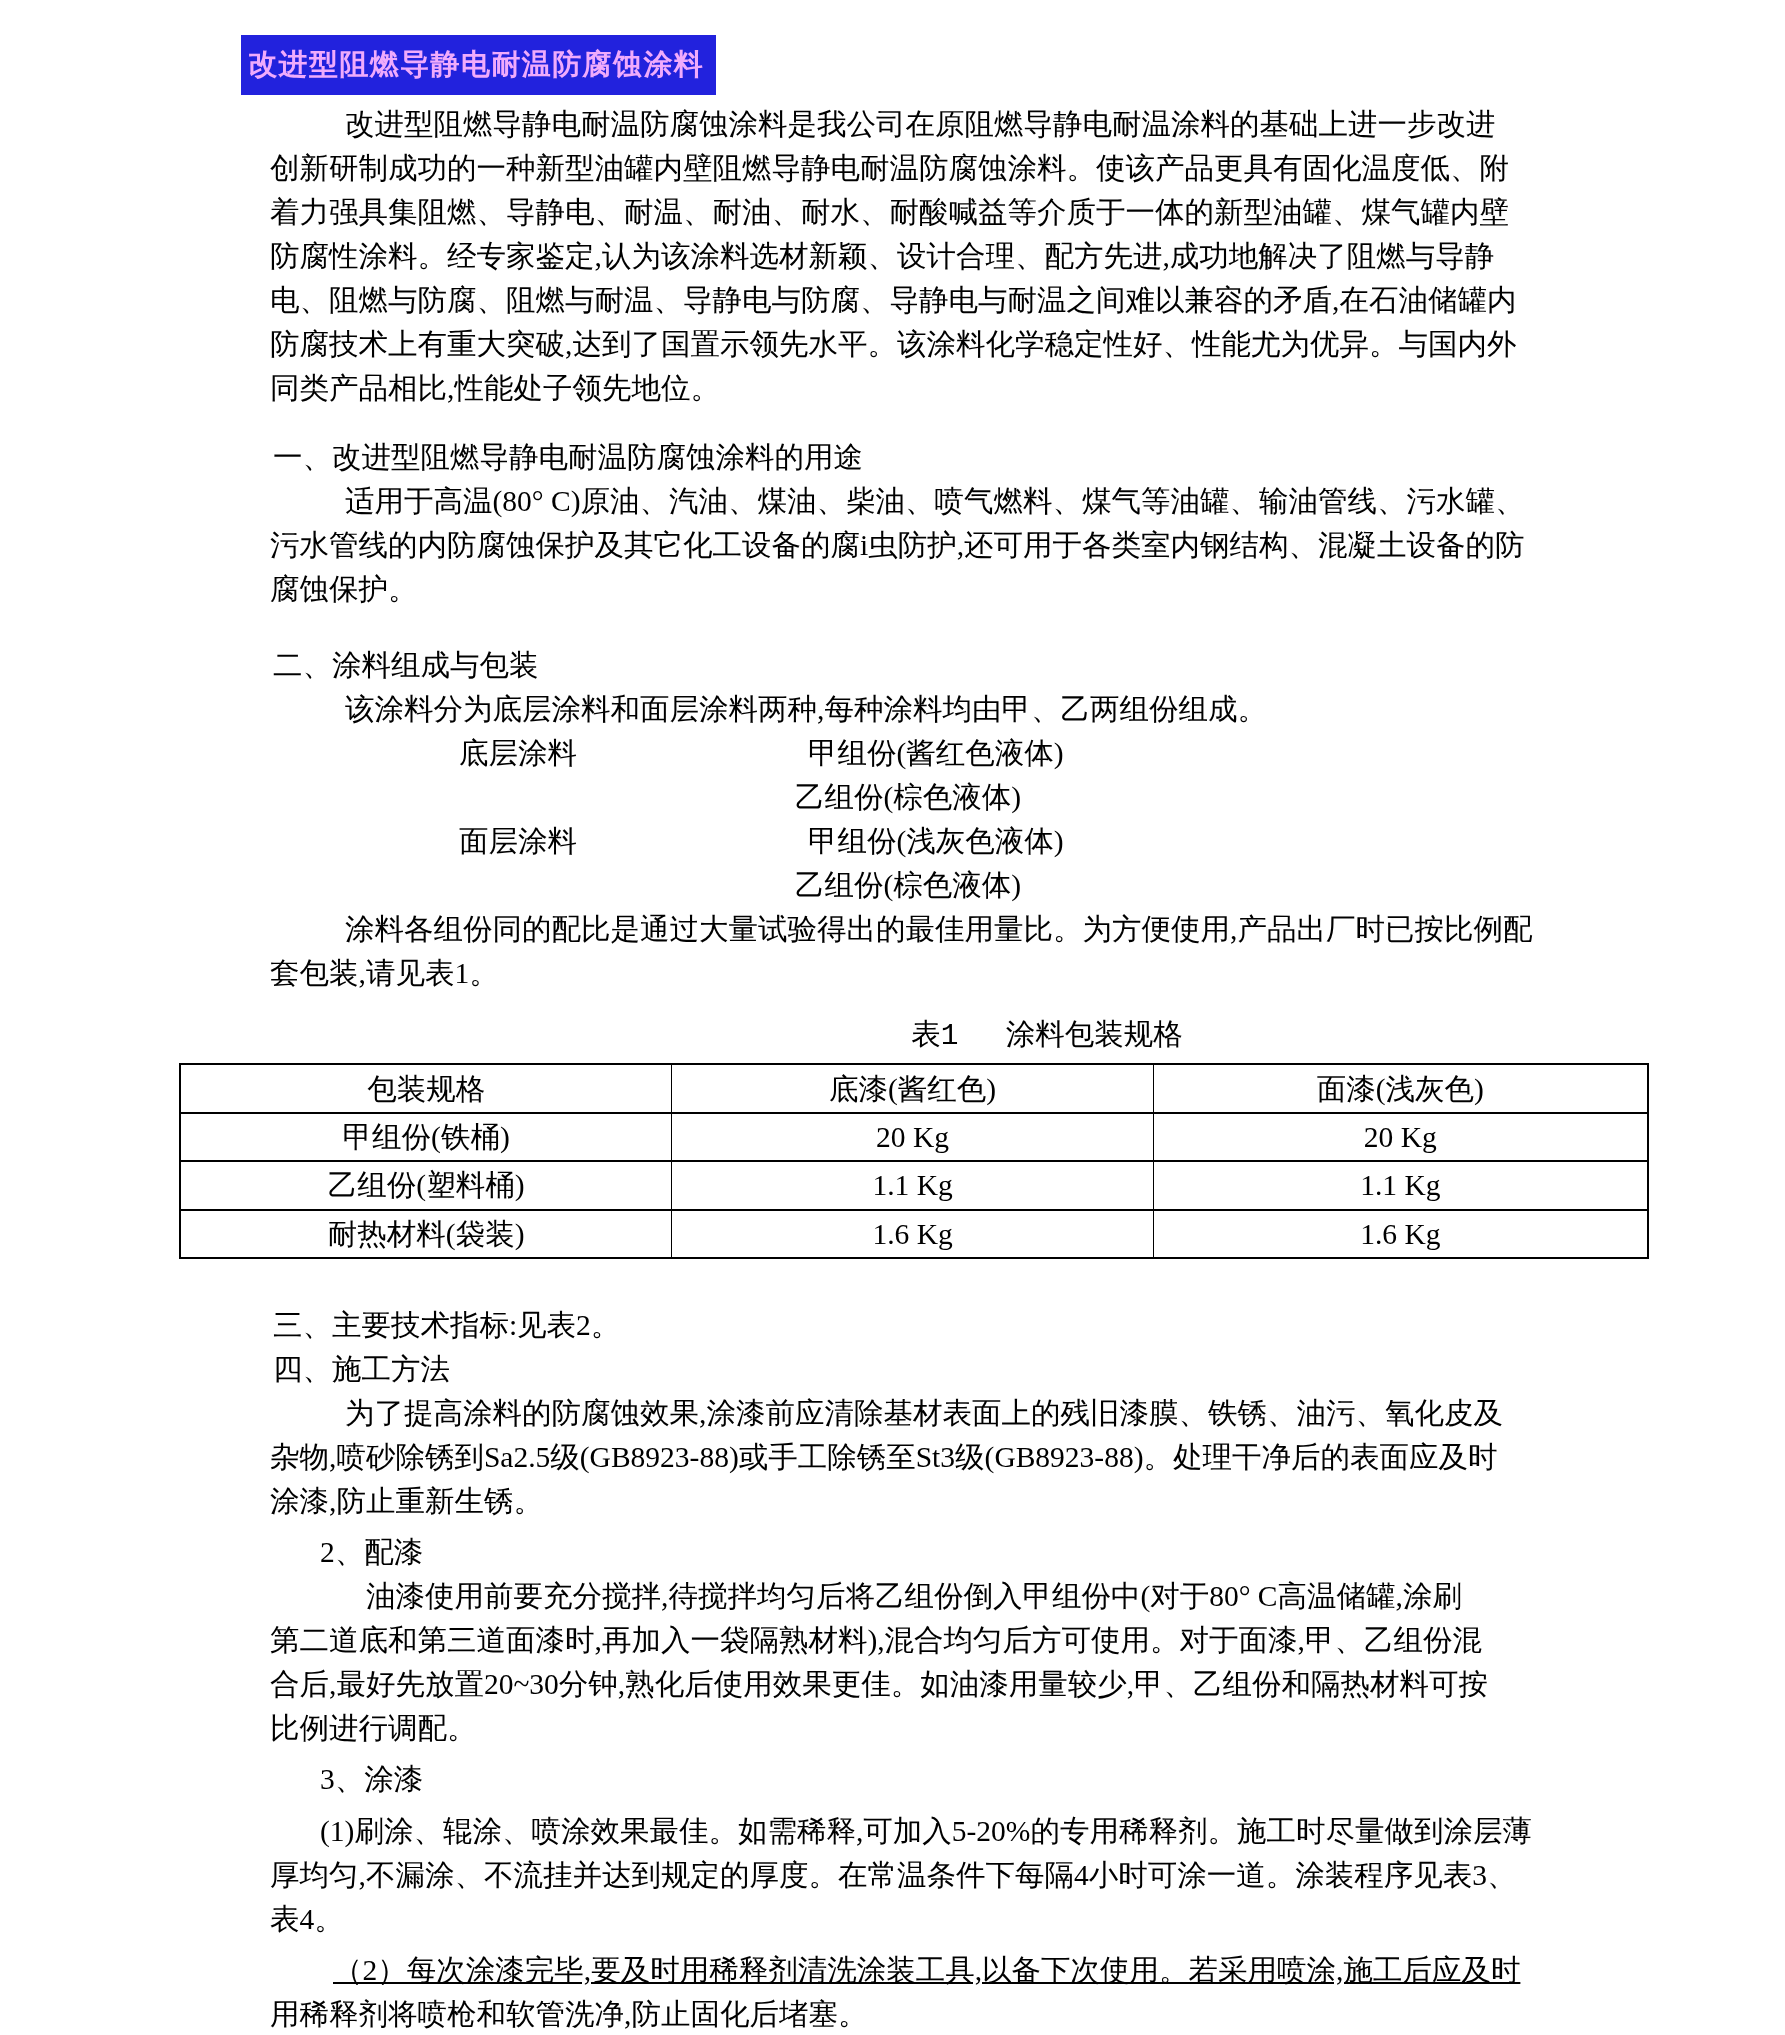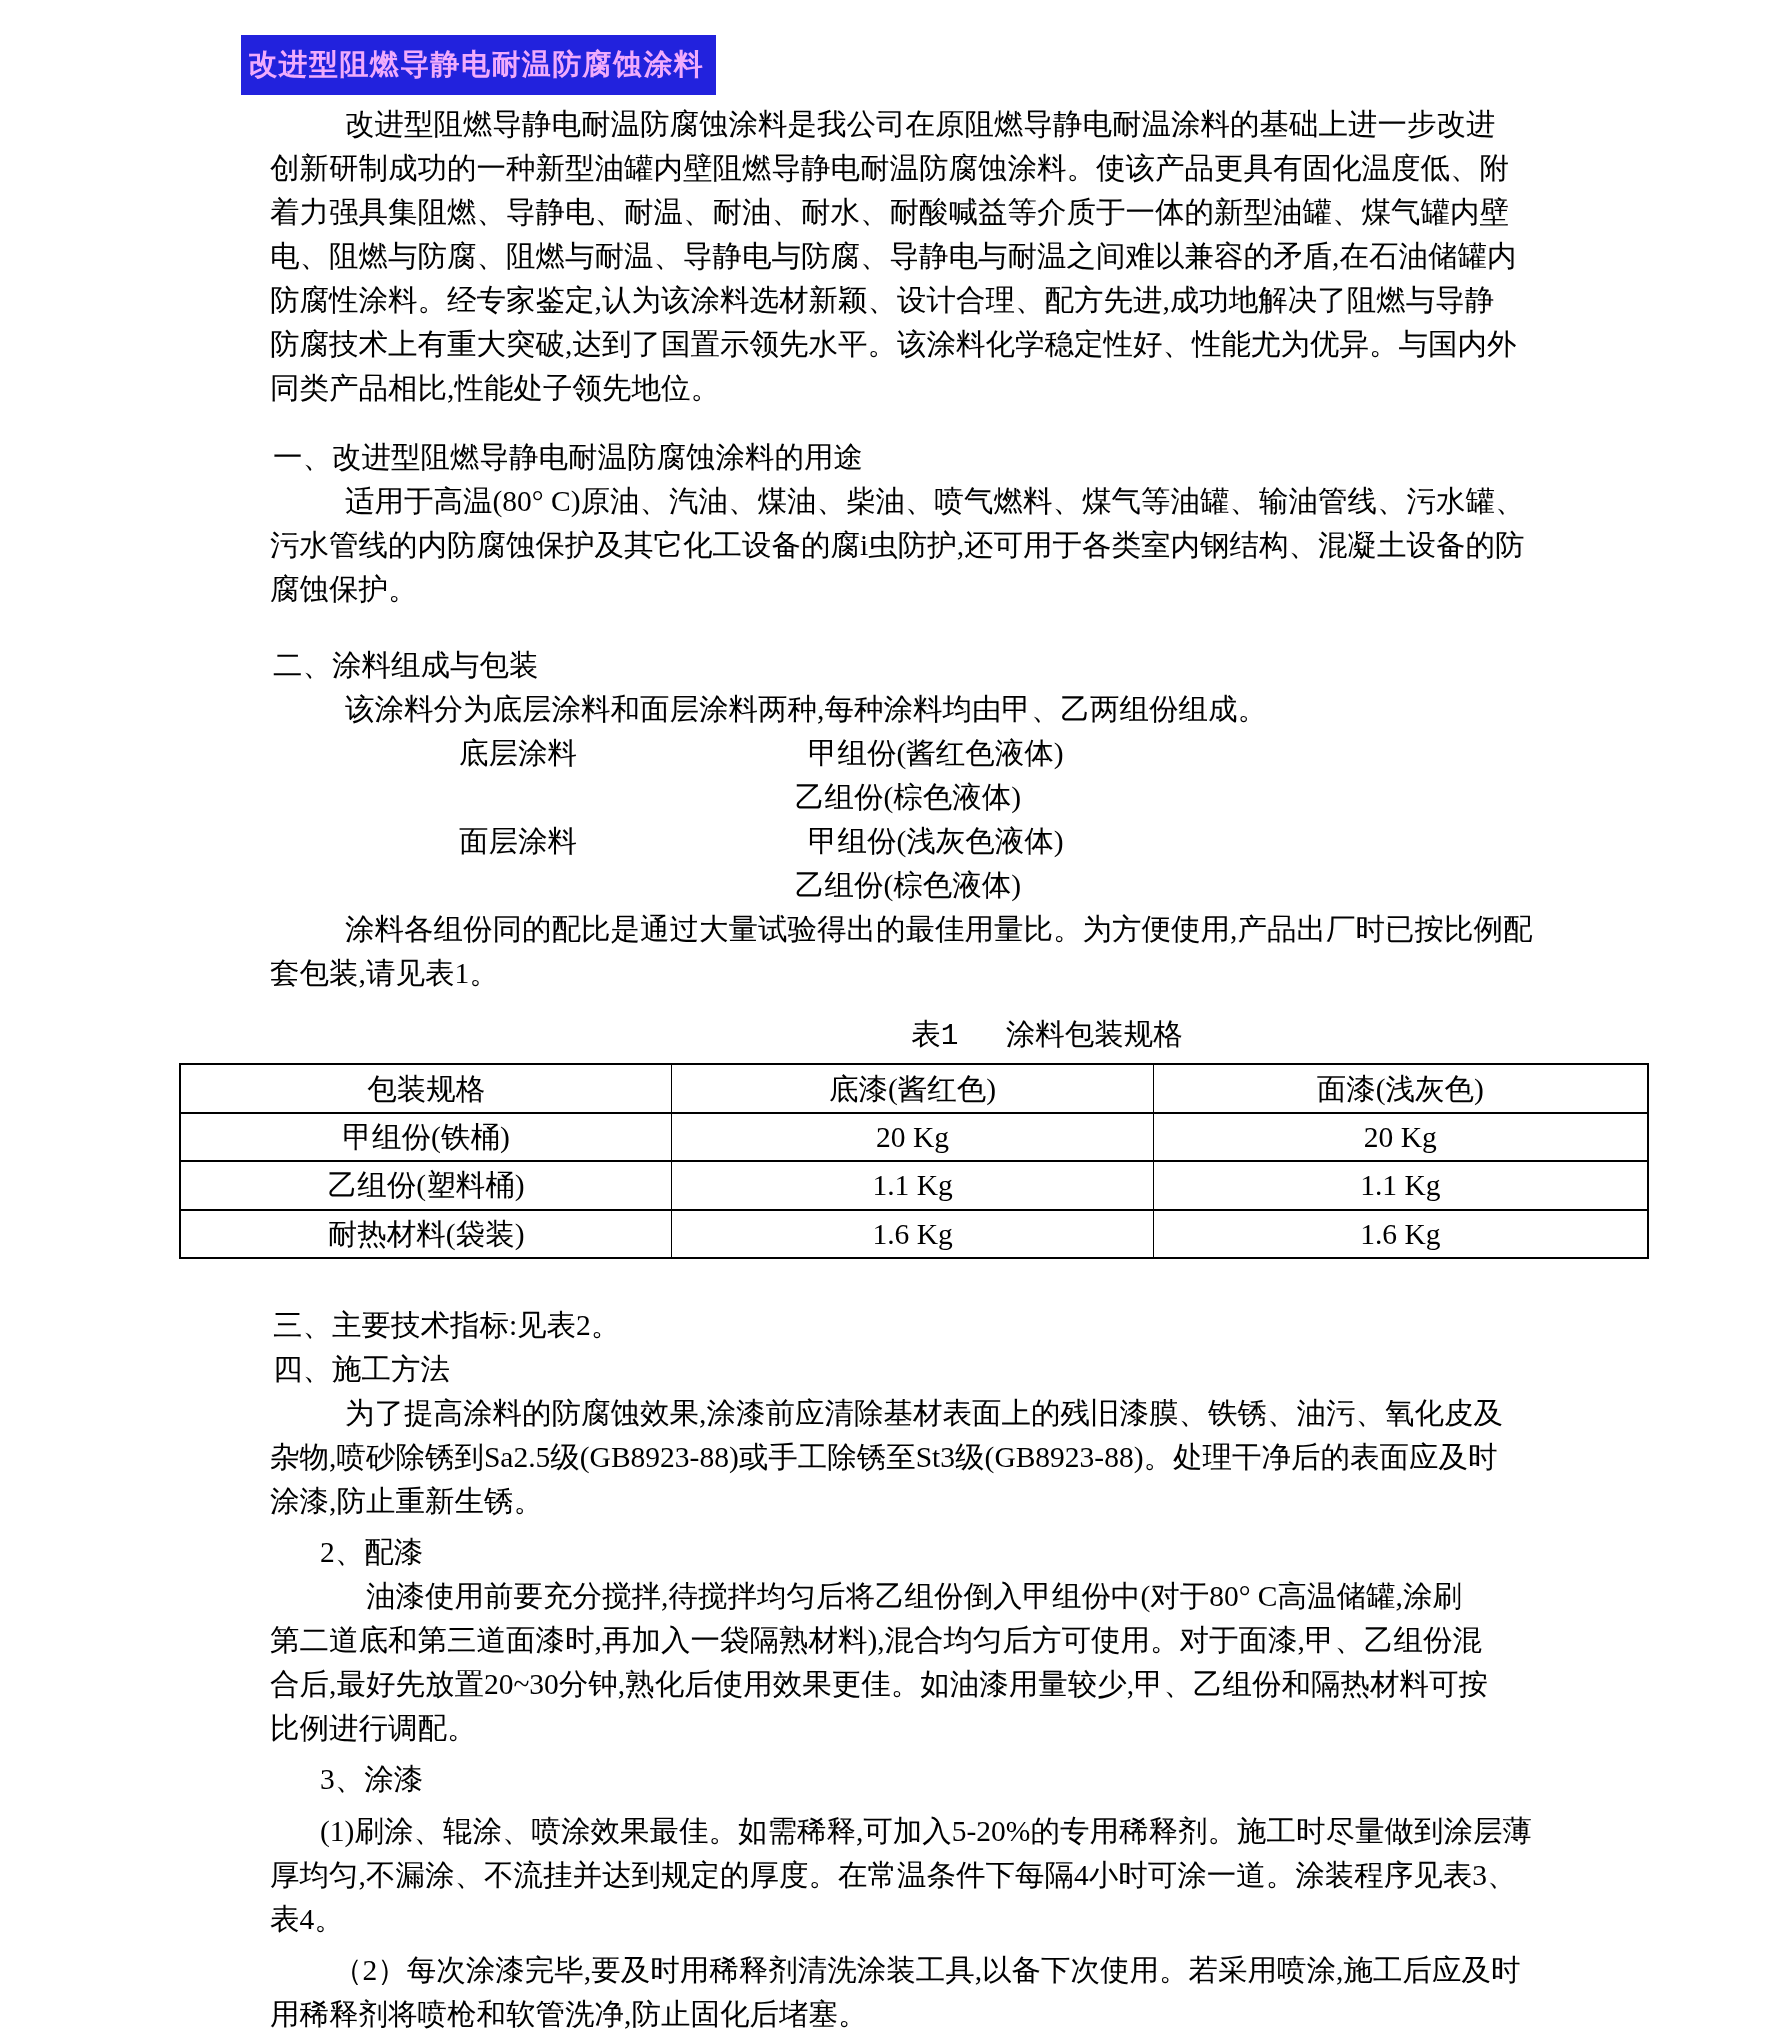--- a/index.html
+++ b/index.html
@@ -31,21 +31,21 @@
   .line{white-space:nowrap;}
   .ind-first{padding-left:75px;}
   .heading{padding-left:2.9px;white-space:nowrap;}
   .mt-sec{margin-top:24.5px;}
   .mt-sec2{margin-top:32px;}
   .sub1{padding-left:69px;}
   .sub23{padding-left:50px;}
   .mt-sub{margin-top:7.2px;}
   .p-paint-first{padding-left:96px;}
   .item1{padding-left:50px;}
-  .item2{padding-left:63px;}
+  .item2{padding-left:63px;text-decoration:underline;}
   
   .comp-line{padding-left:189px;white-space:nowrap;}
   .comp-label{display:inline-block;width:349px;}
   .comp-only{padding-left:525px;}
   
   .caption{margin-top:18.7px;margin-bottom:5.8px;margin-left:179px;width:1470px;text-align:center;padding-left:0;font-family:Liberation Mono, monospace;}
   .caption-inner{display:inline-block;transform:translateX(133px);}
   .tbl{
     margin-left:179px;
     width:1470px;
@@ -77,22 +77,22 @@
 <div class="page">
 
   <div class="title-wrap">
     <span class="hl">改进型阻燃导静电耐温防腐蚀涂料</span>
   </div>
 
   <div class="txt">
     <div class="line ind-first">改进型阻燃导静电耐温防腐蚀涂料是我公司在原阻燃导静电耐温涂料的基础上进一步改进</div>
     <div class="line">创新研制成功的一种新型油罐内壁阻燃导静电耐温防腐蚀涂料。使该产品更具有固化温度低、附</div>
     <div class="line">着力强具集阻燃、导静电、耐温、耐油、耐水、耐酸喊益等介质于一体的新型油罐、煤气罐内壁</div>
+    <div class="line">防腐性涂料。经专家鉴定,认为该涂料选材新颖、设计合理、配方先进,成功地解决了阻燃与导静</div>
     <div class="line">电、阻燃与防腐、阻燃与耐温、导静电与防腐、导静电与耐温之间难以兼容的矛盾,在石油储罐内</div>
-    <div class="line">防腐性涂料。经专家鉴定,认为该涂料选材新颖、设计合理、配方先进,成功地解决了阻燃与导静</div>
     <div class="line">防腐技术上有重大突破,达到了国置示领先水平。该涂料化学稳定性好、性能尤为优异。与国内外</div>
     <div class="line">同类产品相比,性能处子领先地位。</div>
   </div>
 
   <div class="txt">
     <div class="heading mt-sec">一、改进型阻燃导静电耐温防腐蚀涂料的用途</div>
     <div class="line ind-first">适用于高温(80° C)原油、汽油、煤油、柴油、喷气燃料、煤气等油罐、输油管线、污水罐、</div>
     <div class="line">污水管线的内防腐蚀保护及其它化工设备的腐i虫防护,还可用于各类室内钢结构、混凝土设备的防</div>
     <div class="line">腐蚀保护。</div>
   </div>

